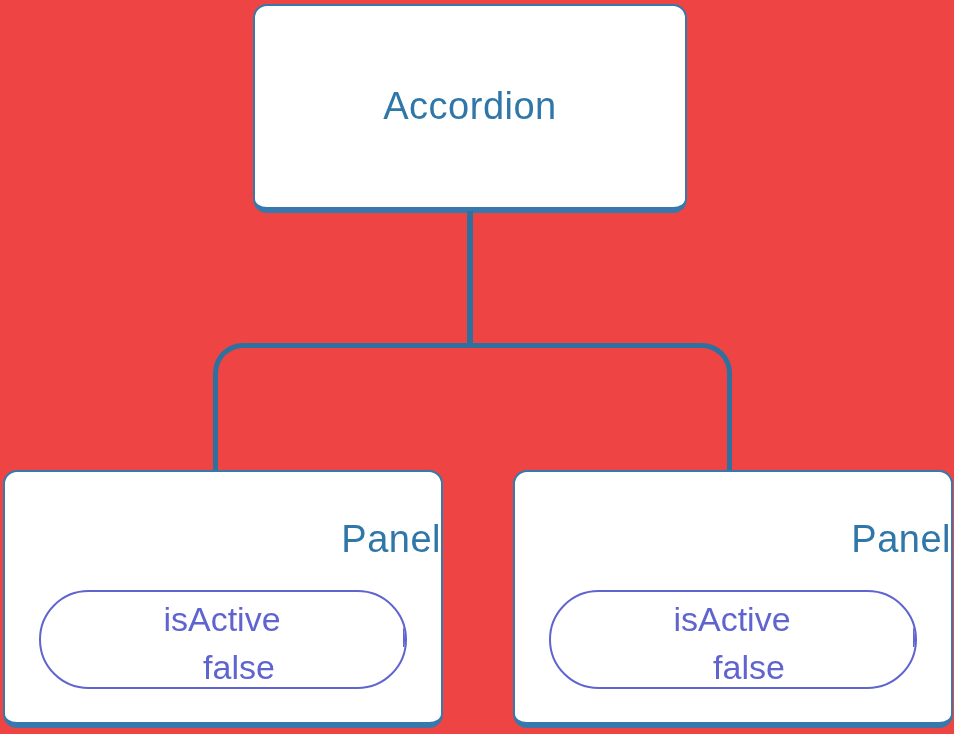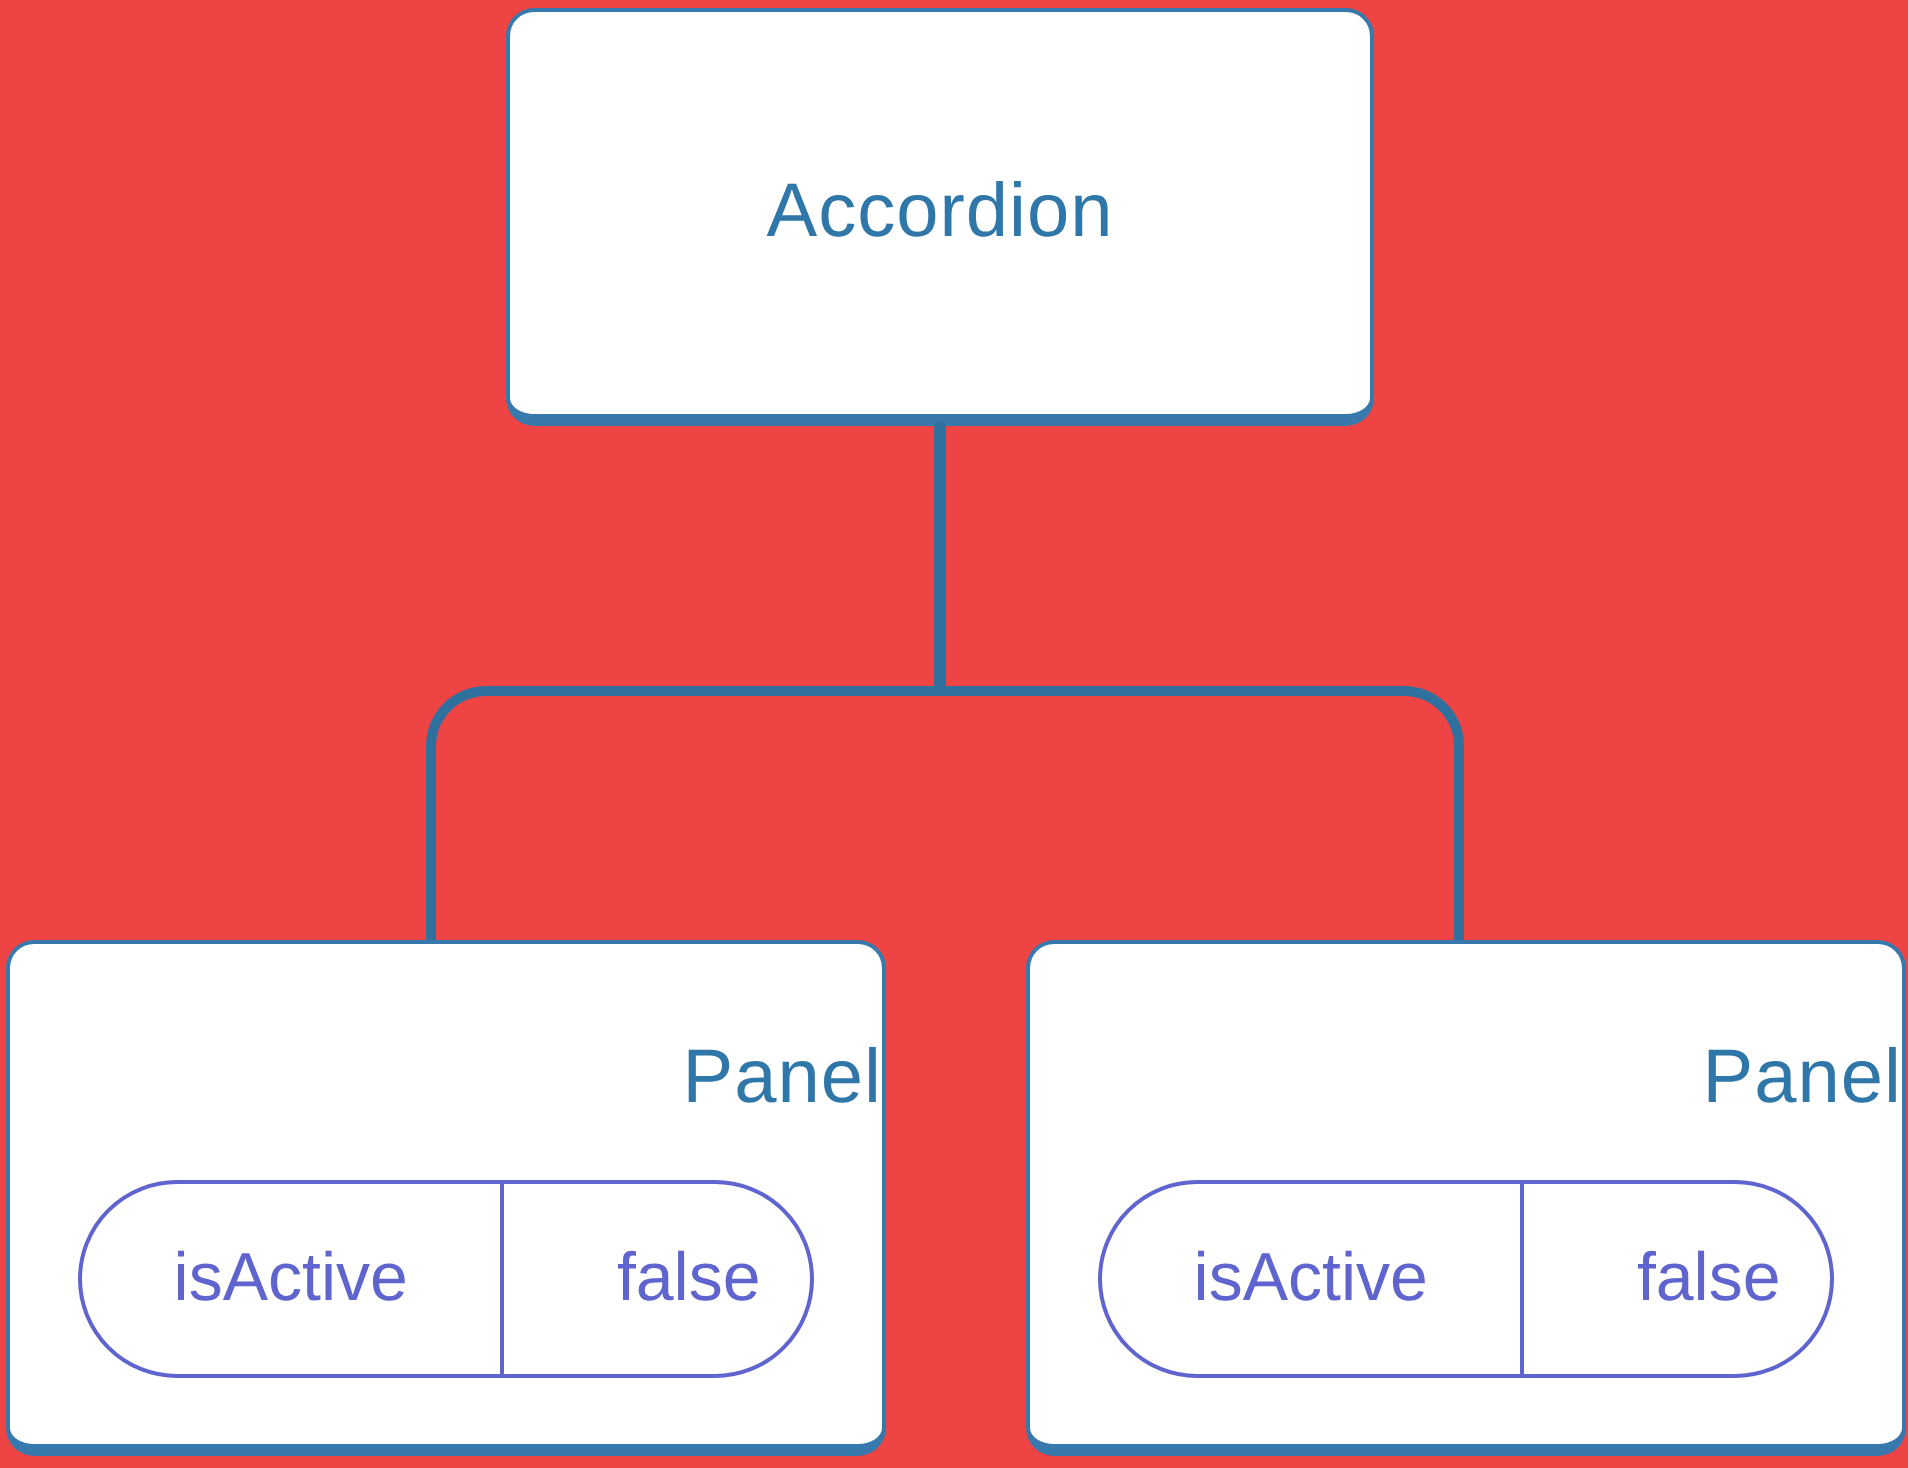--- a/index.html
+++ b/index.html
@@ -81,20 +81,21 @@
     top: 118px;
     width: 368px;
     height: 99px;
     border: 2px solid #5F64CF;
     border-radius: 60px;
     box-sizing: border-box;
     display: flex;
     color: #5F64CF;
     font-size: 34px;
     overflow: hidden;
+    flex-direction: column;
   }
   .state-key {
     flex: 0 0 57.9%;
     display: flex;
     align-items: center;
     justify-content: center;
     border-right: 2px solid #5F64CF;
     box-sizing: border-box;
   }
   .state-value {

